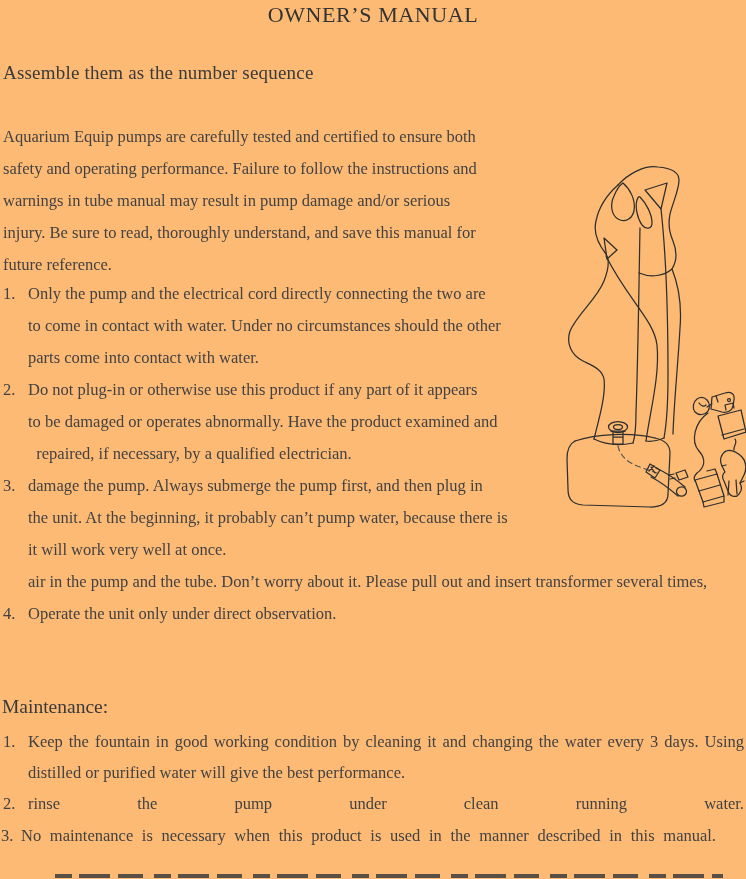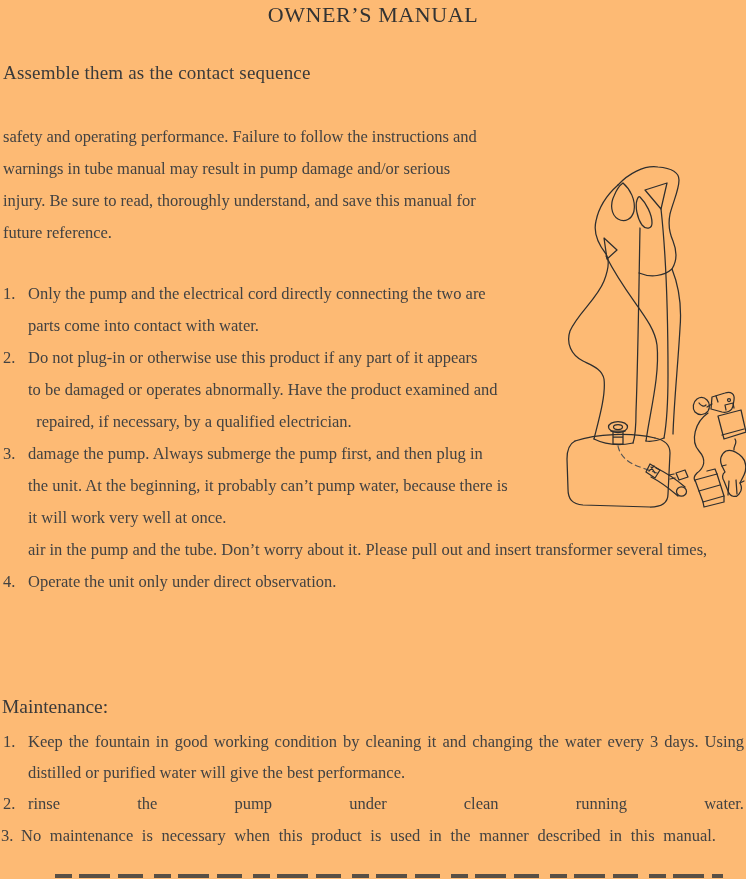--- a/index.html
+++ b/index.html
@@ -49,34 +49,36 @@
     opacity:0.85;
   }
 </style>
 </head>
 <body>
 
 <main class="page">
 
   <h1 class="title">OWNER’S MANUAL</h1>
 
-  <h2 class="section-heading">Assemble them as the contact sequence</h2>
+  <h2 class="section-heading">Assemble them as the number sequence</h2>
 
   <div class="intro">
+      <div class="line">Aquarium Equip pumps are carefully tested and certified to ensure both</div>
       <div class="line">safety and operating performance. Failure to follow the instructions and</div>
       <div class="line">warnings in tube manual may result in pump damage and/or serious</div>
       <div class="line">injury. Be sure to read, thoroughly understand, and save this manual for</div>
       <div class="line">future reference.</div>
     </div>
 
   <div class="inst">
       <div class="list-item">
         <span class="num">1.</span>
         <div class="lines">
           <div class="line">Only the pump and the electrical cord directly connecting the two are</div>
+          <div class="line">to come in contact with water. Under no circumstances should the other</div>
           <div class="line">parts come into contact with water.</div>
         </div>
       </div>
       <div class="list-item">
         <span class="num">2.</span>
         <div class="lines">
           <div class="line">Do not plug-in or otherwise use this product if any part of it appears</div>
           <div class="line">to be damaged or operates abnormally. Have the product examined and</div>
           <div class="line">  repaired, if necessary, by a qualified electrician.</div>
         </div>

